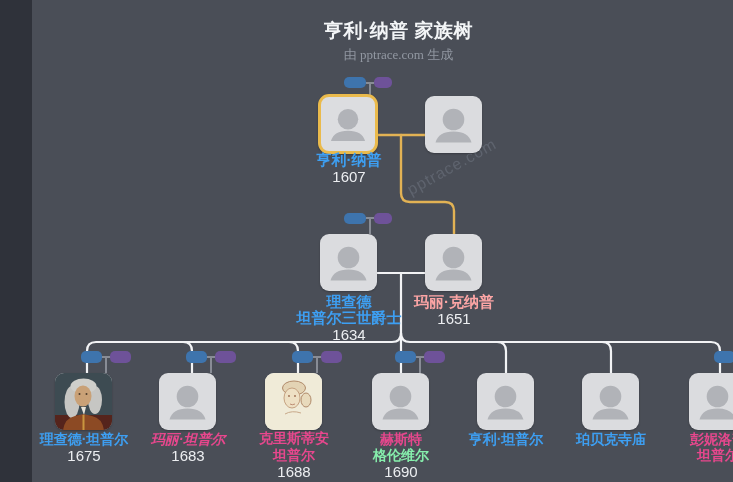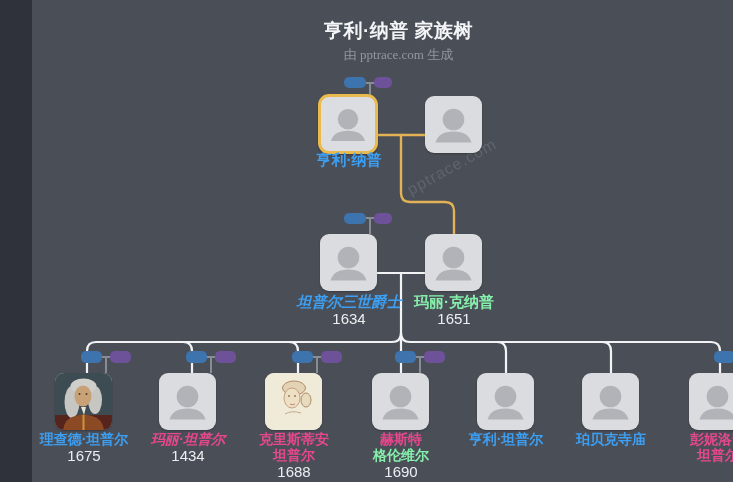--- a/index.html
+++ b/index.html
@@ -114,43 +114,45 @@
     </svg>
   </div>
   <div class="pbox" style="left:393px;top:96px;">
     <svg width="57" height="57" viewBox="0 0 57 57">
       <circle cx="28.5" cy="23.5" r="10.8" fill="#b1b3b8"></circle>
       <path d="M10.5,46.5 Q13.5,35.5 28.5,35.5 Q43.5,35.5 46.5,46.5 Z" fill="#b1b3b8"></path>
     </svg>
   </div>
   <div class="lbl big" style="left:247px;top:152px;width:140px;">
     <span class="nm" style="color: rgb(61, 159, 242);">亨利·纳普</span>
+    <span class="yr">1607</span>
   </div>
 
   <div class="mini blue" style="left:312px;top:213px;"></div>
   <div class="mini purple" style="left:342px;top:213px;"></div>
 
   <div class="pbox" style="left:288px;top:234px;">
     <svg width="57" height="57" viewBox="0 0 57 57">
       <circle cx="28.5" cy="23.5" r="10.8" fill="#b1b3b8"></circle>
       <path d="M10.5,46.5 Q13.5,35.5 28.5,35.5 Q43.5,35.5 46.5,46.5 Z" fill="#b1b3b8"></path>
     </svg>
   </div>
   <div class="pbox" style="left:393px;top:234px;">
     <svg width="57" height="57" viewBox="0 0 57 57">
       <circle cx="28.5" cy="23.5" r="10.8" fill="#b1b3b8"></circle>
       <path d="M10.5,46.5 Q13.5,35.5 28.5,35.5 Q43.5,35.5 46.5,46.5 Z" fill="#b1b3b8"></path>
     </svg>
   </div>
   <div class="lbl big" style="left:242px;top:294px;width:150px;">
-    <span class="nm" style="color: rgb(61, 159, 242); font-style: italic;">坦普尔三世爵士</span>
+    <span class="nm" style="color: rgb(61, 159, 242);">理查德</span>
+    <span class="nm" style="color: rgb(61, 159, 242);">坦普尔三世爵士</span>
     <span class="yr">1634</span>
   </div>
   <div class="lbl big" style="left:352px;top:294px;width:140px;">
-    <span class="nm" style="color: #86efac;">玛丽·克纳普</span>
+    <span class="nm" style="color: #fca5a5;">玛丽·克纳普</span>
 
     <span class="yr">1651</span>
   </div>
 
   <div class="mini g3 blue" style="left:49px;top:351px;"></div>
   <div class="mini g3 purple" style="left:78px;top:351px;"></div>
   <div class="mini g3 blue" style="left:154px;top:351px;"></div>
   <div class="mini g3 purple" style="left:183px;top:351px;"></div>
   <div class="mini g3 blue" style="left:260px;top:351px;"></div>
   <div class="mini g3 purple" style="left:289px;top:351px;"></div>
@@ -218,24 +220,24 @@
   </div>
 
   <div class="lbl" style="left:-6px;top:431px;width:116px;">
     <span class="nm" style="color: rgb(61, 159, 242);">理查德·坦普尔</span>
 
     <span class="yr">1675</span>
   </div>
   <div class="lbl" style="left:98px;top:431px;width:116px;">
     <span class="nm" style="color: rgb(231, 71, 141); font-style: italic;">玛丽·坦普尔</span>
 
-    <span class="yr">1434</span>
+    <span class="yr">1683</span>
   </div>
   <div class="lbl" style="left:204px;top:431px;width:116px;">
-    <span class="nm" style="color: rgb(231, 71, 141);">克里斯蒂安</span>
+    <span class="nm" style="color: rgb(231, 71, 141); font-family: Liberation Mono, monospace;">克里斯蒂安</span>
     <span class="nm" style="color: rgb(231, 71, 141);">坦普尔</span>
     <span class="yr">1688</span>
   </div>
   <div class="lbl" style="left:311px;top:431px;width:116px;">
     <span class="nm" style="color: rgb(231, 71, 141);">赫斯特</span>
     <span class="nm" style="color: #86efac;">格伦维尔</span>
     <span class="yr">1690</span>
   </div>
   <div class="lbl" style="left:416px;top:431px;width:116px;">
     <span class="nm" style="color: rgb(61, 159, 242);">亨利·坦普尔</span>

